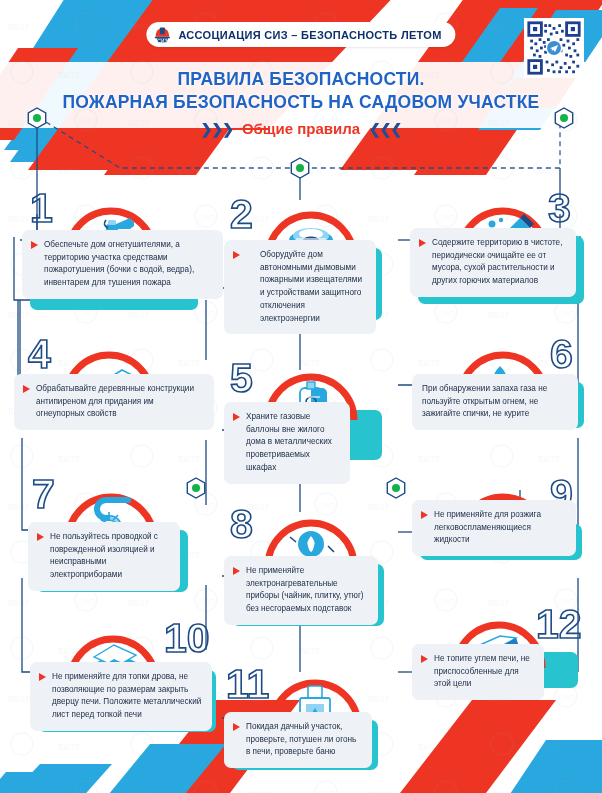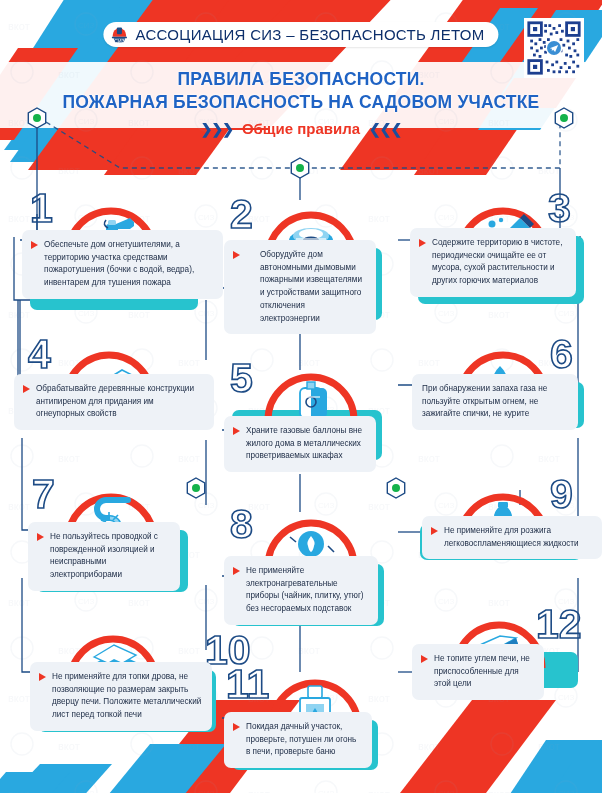--- a/index.html
+++ b/index.html
@@ -21,21 +21,21 @@
   
   .header{position:absolute;left:0;top:0;width:602px;height:150px;z-index:5;}
   .badge{
     position:absolute;left:50%;transform:translateX(-50%);top:22px;
     background:#ffffff;border-radius:14px;height:25px;
     display:flex;align-items:center;gap:6px;padding:0 14px 0 6px;
     box-shadow:0 1px 2px rgba(0,0,0,.10);
     white-space:nowrap;
   }
   .badge-text{
-    font-size:15px;font-weight:normal;color:#0d2f6b;letter-spacing:.3px;
+    font-size:11px;font-weight:bold;color:#0d2f6b;letter-spacing:.3px;
   }
   .badge-logo{width:20px;height:20px;display:block;}
 
   .title{
     position:absolute;left:0;right:0;top:68px;text-align:center;
     color:#1f63c4;font-weight:bold;font-size:17.5px;line-height:1.32;
     letter-spacing:.2px;
     text-shadow:0 0 2px #fff,0 0 3px #fff;
   }
   .title .l2{display:block;}
@@ -371,21 +371,21 @@
       <path d="M12,56 A43,43 0 0 1 98,56" fill="none" stroke="#ee3524" stroke-width="7"></path>
       <g>
         <rect x="44" y="24" width="22" height="30" rx="5" fill="#fff" stroke="#29a8e0" stroke-width="1.8"></rect>
         <path d="M55,24 h11 a5,5 0 0 1 5,5 v20 a5,5 0 0 1 -5,5 h-11z" fill="#29a8e0"></path>
         <rect x="51" y="18" width="8" height="7" fill="#8fd4f2" stroke="#29a8e0" stroke-width="1.4"></rect>
         <circle cx="55" cy="38" r="5" fill="none" stroke="#1d4b85" stroke-width="1.6"></circle>
         <rect x="46" y="32" width="18" height="2" fill="#fff" opacity=".55"></rect>
       </g>
     </svg>
     <div class="card-shadow" style="left:10px;top:58px;width:150px;height:50px;"></div>
-    <div class="card" style="left:2px;top:64px;width:152px;">
+    <div class="card" style="left:2px;top:50px;width:126px;">
       <span class="tri"></span>
       <span>Храните газовые баллоны вне жилого дома в металлических проветриваемых шкафах</span>
     </div>
   </div>
 
   <div class="item" style="left:408px;top:330px;">
     <div class="num" style="left:142px;top:4px;">6</div>
     <svg class="arc-wrap" style="left:40px;top:12px;" viewBox="0 0 110 58">
       <path d="M12,56 A43,43 0 0 1 98,56" fill="none" stroke="#ee3524" stroke-width="7"></path>
       <g>
@@ -457,28 +457,28 @@
       <path d="M12,56 A43,43 0 0 1 98,56" fill="none" stroke="#ee3524" stroke-width="7"></path>
       <g>
         <rect x="50" y="18" width="10" height="6" rx="1.2" fill="#29a8e0"></rect>
         <path d="M50,24 q-4,4 -4,9 v19 q0,3 3,3 h12 q3,0 3,-3 v-19 q0,-5 -4,-9z" fill="#29a8e0"></path>
         <rect x="48" y="34" width="14" height="9" fill="#fff"></rect>
         <path d="M55,36 q3,3 2,5 h-4 q-1,-2 2,-5z" fill="#29a8e0"></path>
         <rect x="47" y="47" width="17" height="2" fill="#8fd4f2"></rect>
       </g>
     </svg>
     <div class="card-shadow" style="left:12px;top:52px;width:162px;height:36px;"></div>
-    <div class="card" style="left:4px;top:44px;width:180px;margin-left:10px;">
+    <div class="card" style="left:4px;top:28px;width:164px;">
       <span class="tri"></span>
       <span>Не применяйте для розжига легковоспламеняющиеся жидкости</span>
     </div>
   </div>
 
   <div class="item" style="left:14px;top:614px;">
-    <div class="num" style="left:150px;top:16px;margin-left:41px;">10</div>
+    <div class="num" style="left:150px;top:4px;">10</div>
     <svg class="arc-wrap" style="left:44px;top:12px;" viewBox="0 0 110 58">
       <path d="M12,56 A43,43 0 0 1 98,56" fill="none" stroke="#ee3524" stroke-width="7"></path>
       <g>
         <path d="M36,38 l20,-12 22,10 -20,12z" fill="#29a8e0"></path>
         <path d="M36,38 l20,-12 22,10 -20,12z" fill="#fff" transform="translate(0,-7)" stroke="#29a8e0" stroke-width="1.4"></path>
         <path d="M36,45 l20,-12 22,10 -20,12z" fill="#29a8e0"></path>
         <path d="M36,51 l20,-12 22,10 -20,12z" fill="#1f7fc0"></path>
       </g>
     </svg>
     <div class="card-shadow" style="left:24px;top:56px;width:178px;height:62px;"></div>

